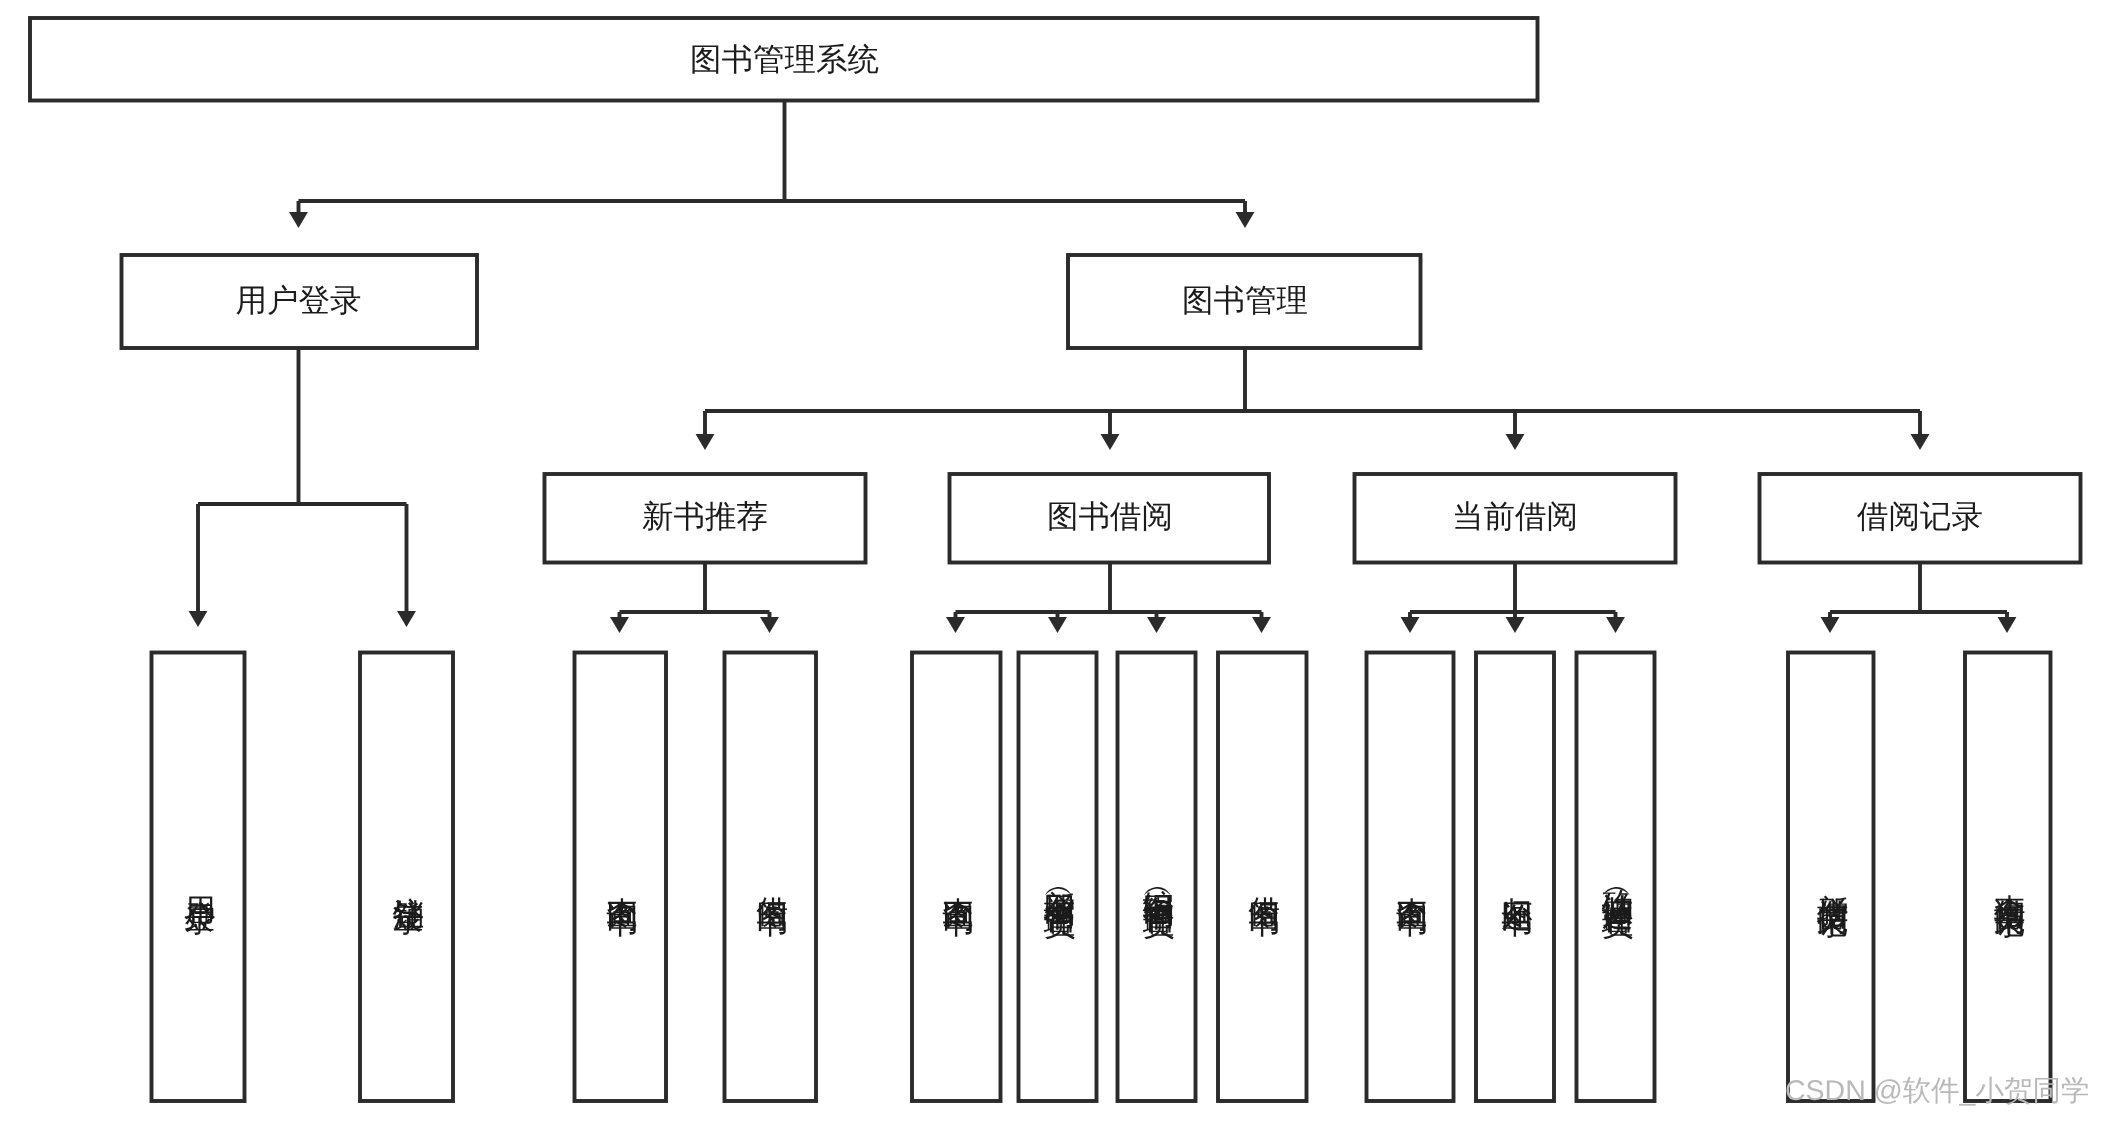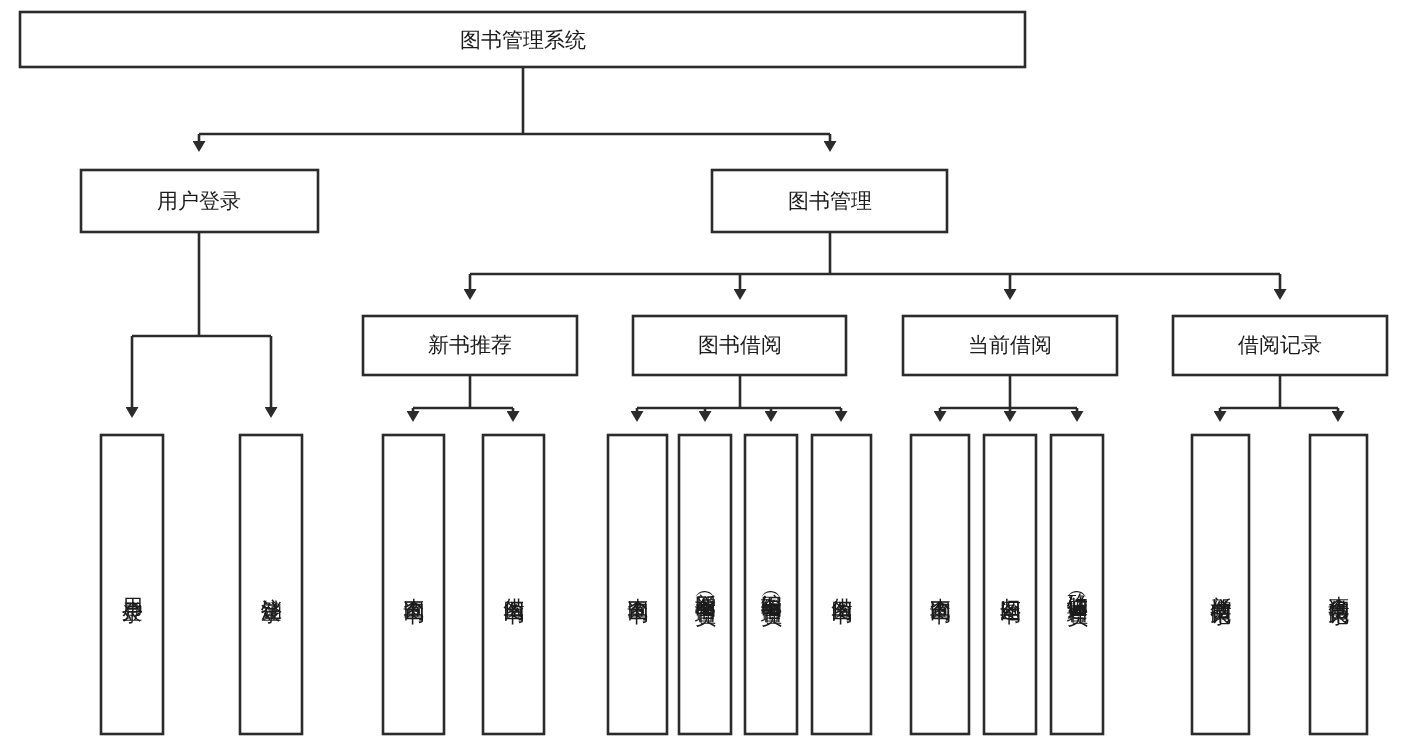--- a/index.html
+++ b/index.html
@@ -171,14 +171,15 @@
   <div class="node-label-v" style="left:745px; top:435px; width:52px; height:299px;">编辑图书（管理员）</div>
   <div class="node-label-v" style="left:812px; top:435px; width:59px; height:299px;">借阅图书</div>
 
   <div class="node-label-v" style="left:911px; top:435px; width:58px; height:299px;">查询图书</div>
   <div class="node-label-v" style="left:984px; top:435px; width:52px; height:299px;">归还图书</div>
   <div class="node-label-v" style="left:1051px; top:435px; width:52px; height:299px;">确认归还（管理员）</div>
 
   <div class="node-label-v" style="left:1192px; top:435px; width:57px; height:299px;">新增借阅记录</div>
   <div class="node-label-v" style="left:1310px; top:435px; width:57px; height:299px;">查询借阅记录</div>
 
+  <div class="watermark" style="left:1190px; top:714px;">CSDN @软件_小贺同学</div>
 
 </div>
 
 </body></html>

